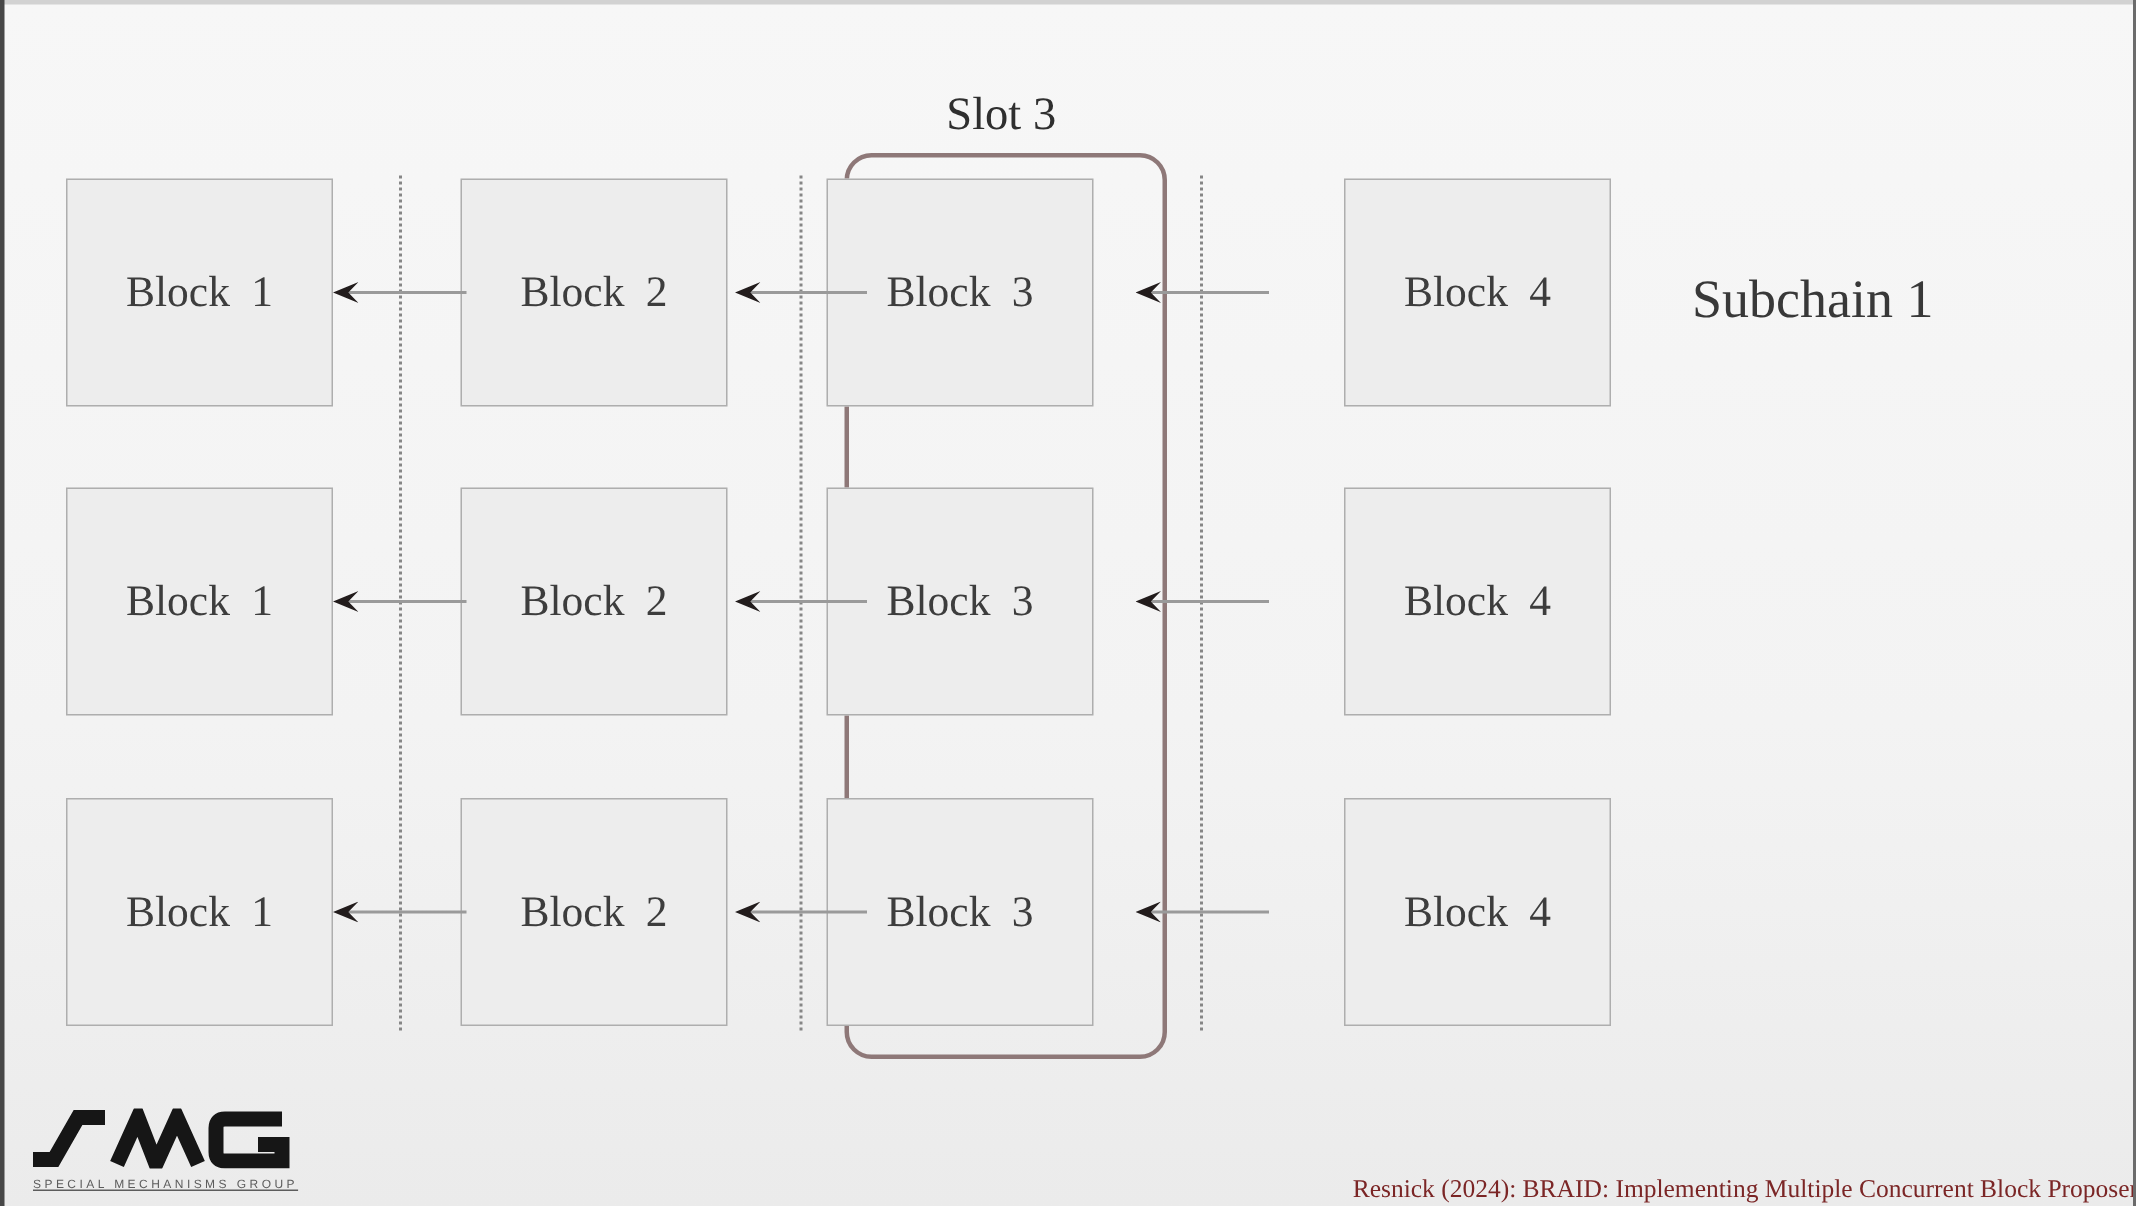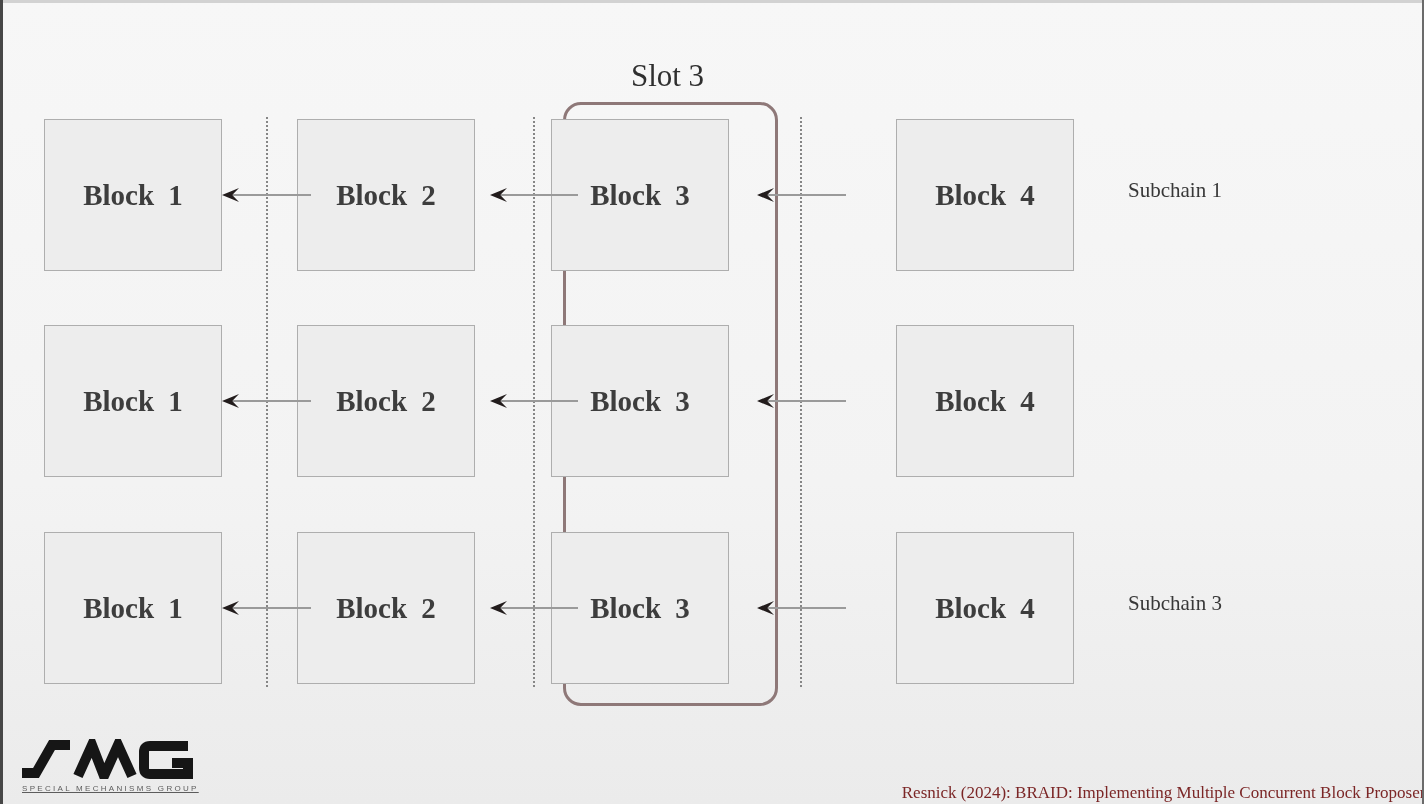--- a/index.html
+++ b/index.html
@@ -18,26 +18,26 @@
               font-size:31px;color:#2f2f2f;}
 
   
   .dotted{position:absolute;top:117px;height:570px;width:0;border-left:2px dotted #868686;}
   .d0{left:266px}.d1{left:533px}.d2{left:800px}
 
   
   .block{position:absolute;width:178px;height:152px;background:#ededed;
          border:1.5px solid #aeaeae;box-sizing:border-box;
          display:flex;align-items:center;justify-content:center;
-         font-size:29px;color:#3d3d3d;word-spacing:7px;font-weight:bold;}
-  .col0{left:44px}.col1{left:297px}.col2{left:551px}.col3{left:896px}
+         font-size:29px;color:#3d3d3d;word-spacing:7px;}
+  .col0{left:44px}.col1{left:307px}.col2{left:551px}.col3{left:896px}
   .row0{top:119px}.row1{top:325px}.row2{top:532px}
 
   
-  .subchain{position:absolute;left:1128px;font-size:21px;color:#383838;white-space:nowrap;}
+  .subchain{position:absolute;left:1128px;font-size:36px;color:#383838;white-space:nowrap;}
   .s0{top:178px}.s1{top:384px}.s2{top:591px}
 
   
   .arrow{position:absolute;height:14px;}
   .g0{left:222px;width:89px}.g1{left:490px;width:88px}.g2{left:757px;width:89px}
   .a0{top:188px}.a1{top:394px}.a2{top:601px}
   .arrow-line{position:absolute;left:8px;right:0;top:6px;height:2px;background:#9a9a9a;}
   .arrow-head{position:absolute;left:0;top:0;width:17px;height:14px;background:#221c1c;
               clip-path:polygon(100% 0,0 50%,100% 100%,60% 50%);}
 
@@ -105,21 +105,20 @@
       <div class="arrow-head"></div>
     </div>
   <div class="arrow a2 g1">
       <div class="arrow-line"></div>
       <div class="arrow-head"></div>
     </div>
   <div class="arrow a2 g2">
       <div class="arrow-line"></div>
       <div class="arrow-head"></div>
     </div>
-  <div class="subchain s2">Subchain 3</div>
 
   <div class="logo-wrap">
     <svg width="172" height="40" viewBox="0 0 172 40">
       <g fill="none" stroke="#161616" stroke-width="10" stroke-linejoin="miter">
         <path d="M48 6 H30 L14 34 H-4"></path>
         <path d="M56 37 L70 6 L82 37 L96 6 L110 37"></path>
         <path d="M166 7 H128 Q122 7 122 13 V29 Q122 35 128 35 H166 V24 H150"></path>
       </g>
     </svg>
     <div class="logo-tagline">SPECIAL MECHANISMS GROUP</div>

